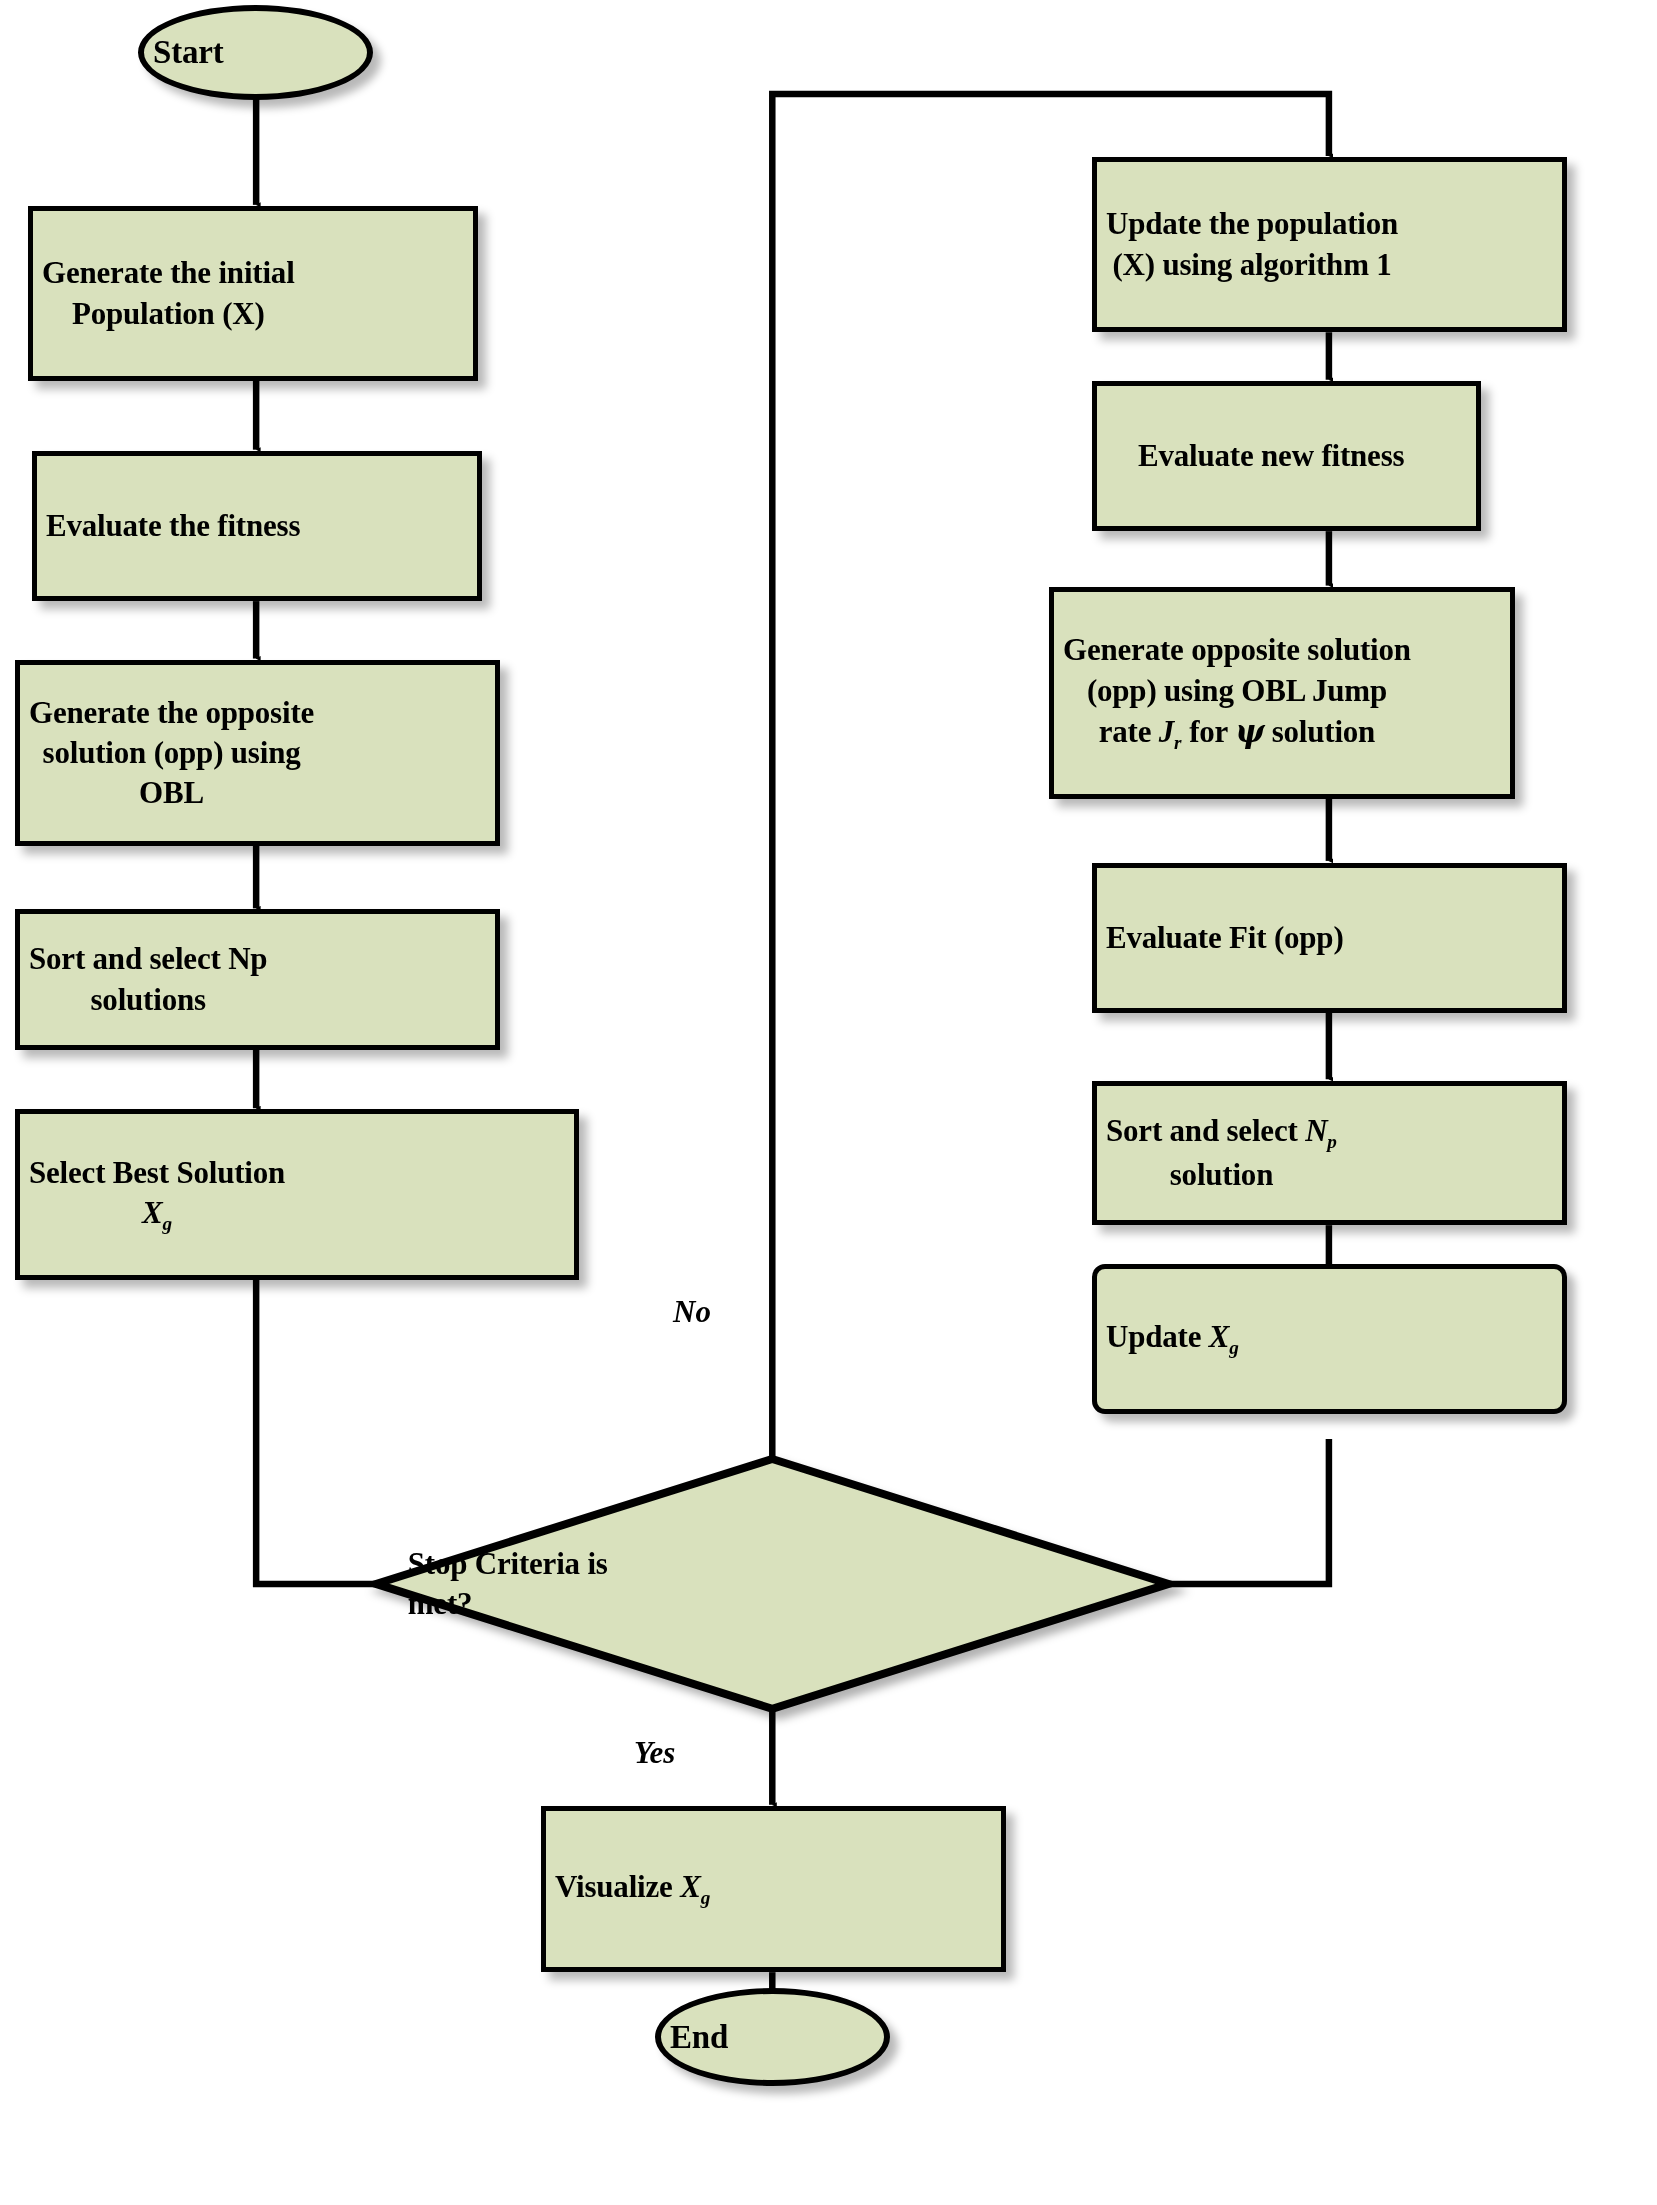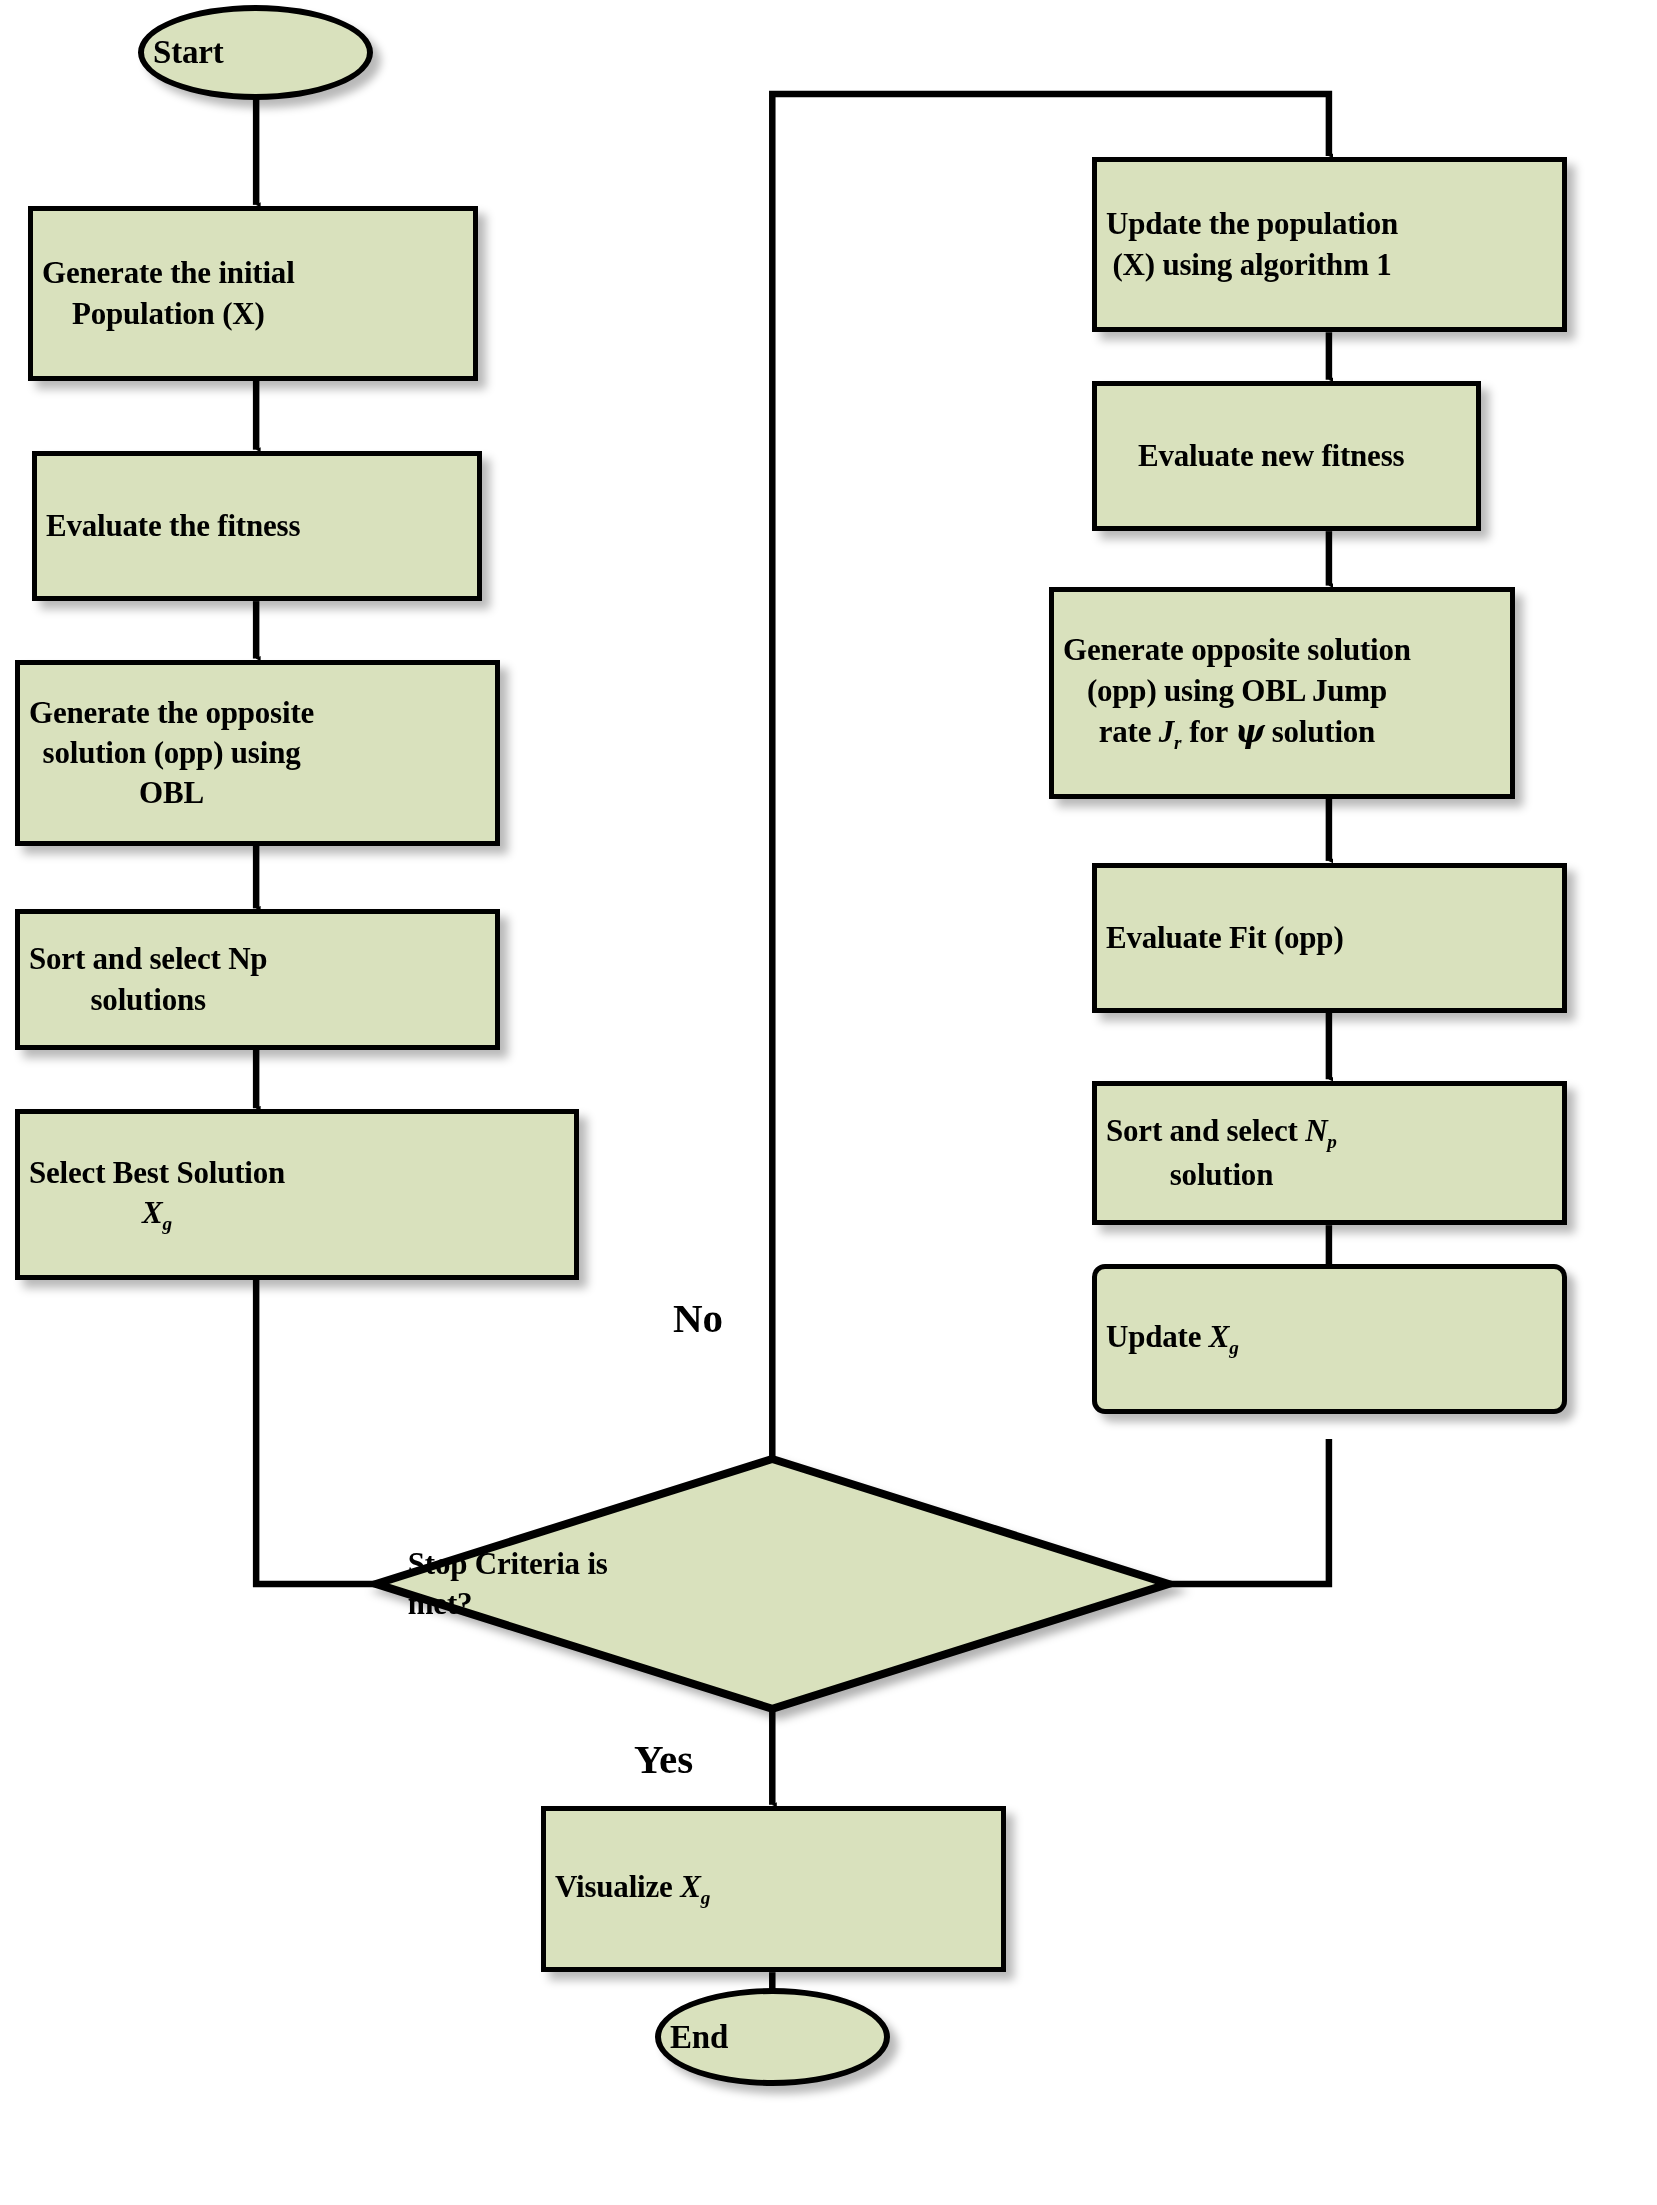--- a/index.html
+++ b/index.html
@@ -57,23 +57,24 @@
     width: 58%;
     margin-left: 4%;
     font-size: 31px;
     line-height: 1.30;
     font-weight: bold;
   }
   .edge-label {
     position: absolute;
     font-family: "Liberation Serif", "DejaVu Serif", serif;
     font-weight: bold;
-    font-size: 41px;
+    font-size: 31px;
     color: #000000;
     white-space: nowrap;
+    font-style: italic;
   }
   .ital {
     font-style: italic;
   }
   sub.sb {
     font-size: 0.62em;
     font-style: italic;
     vertical-align: -0.34em;
     letter-spacing: 0;
   }

